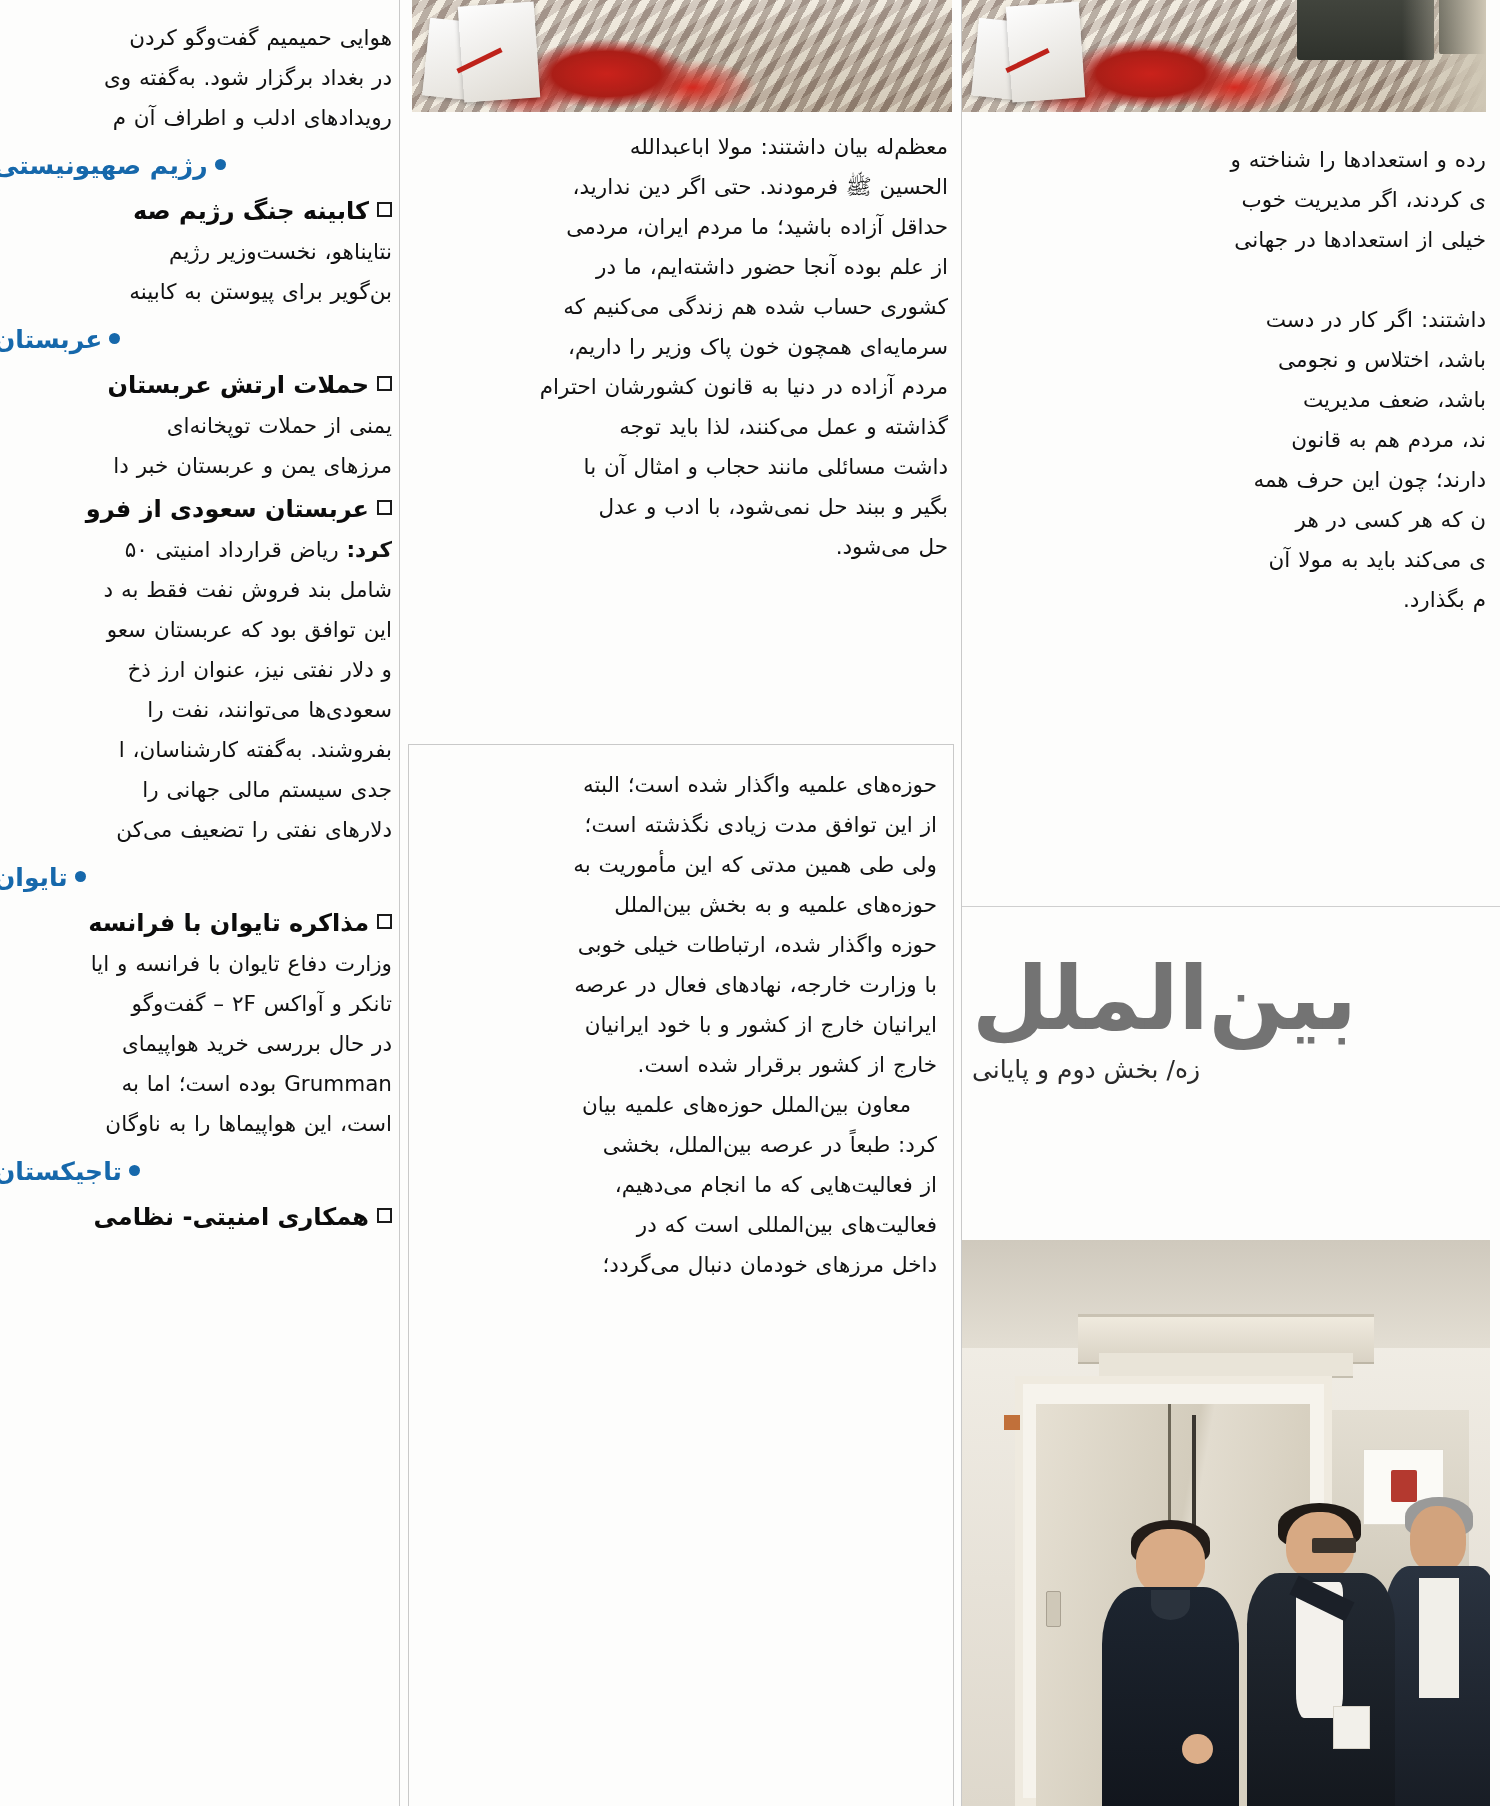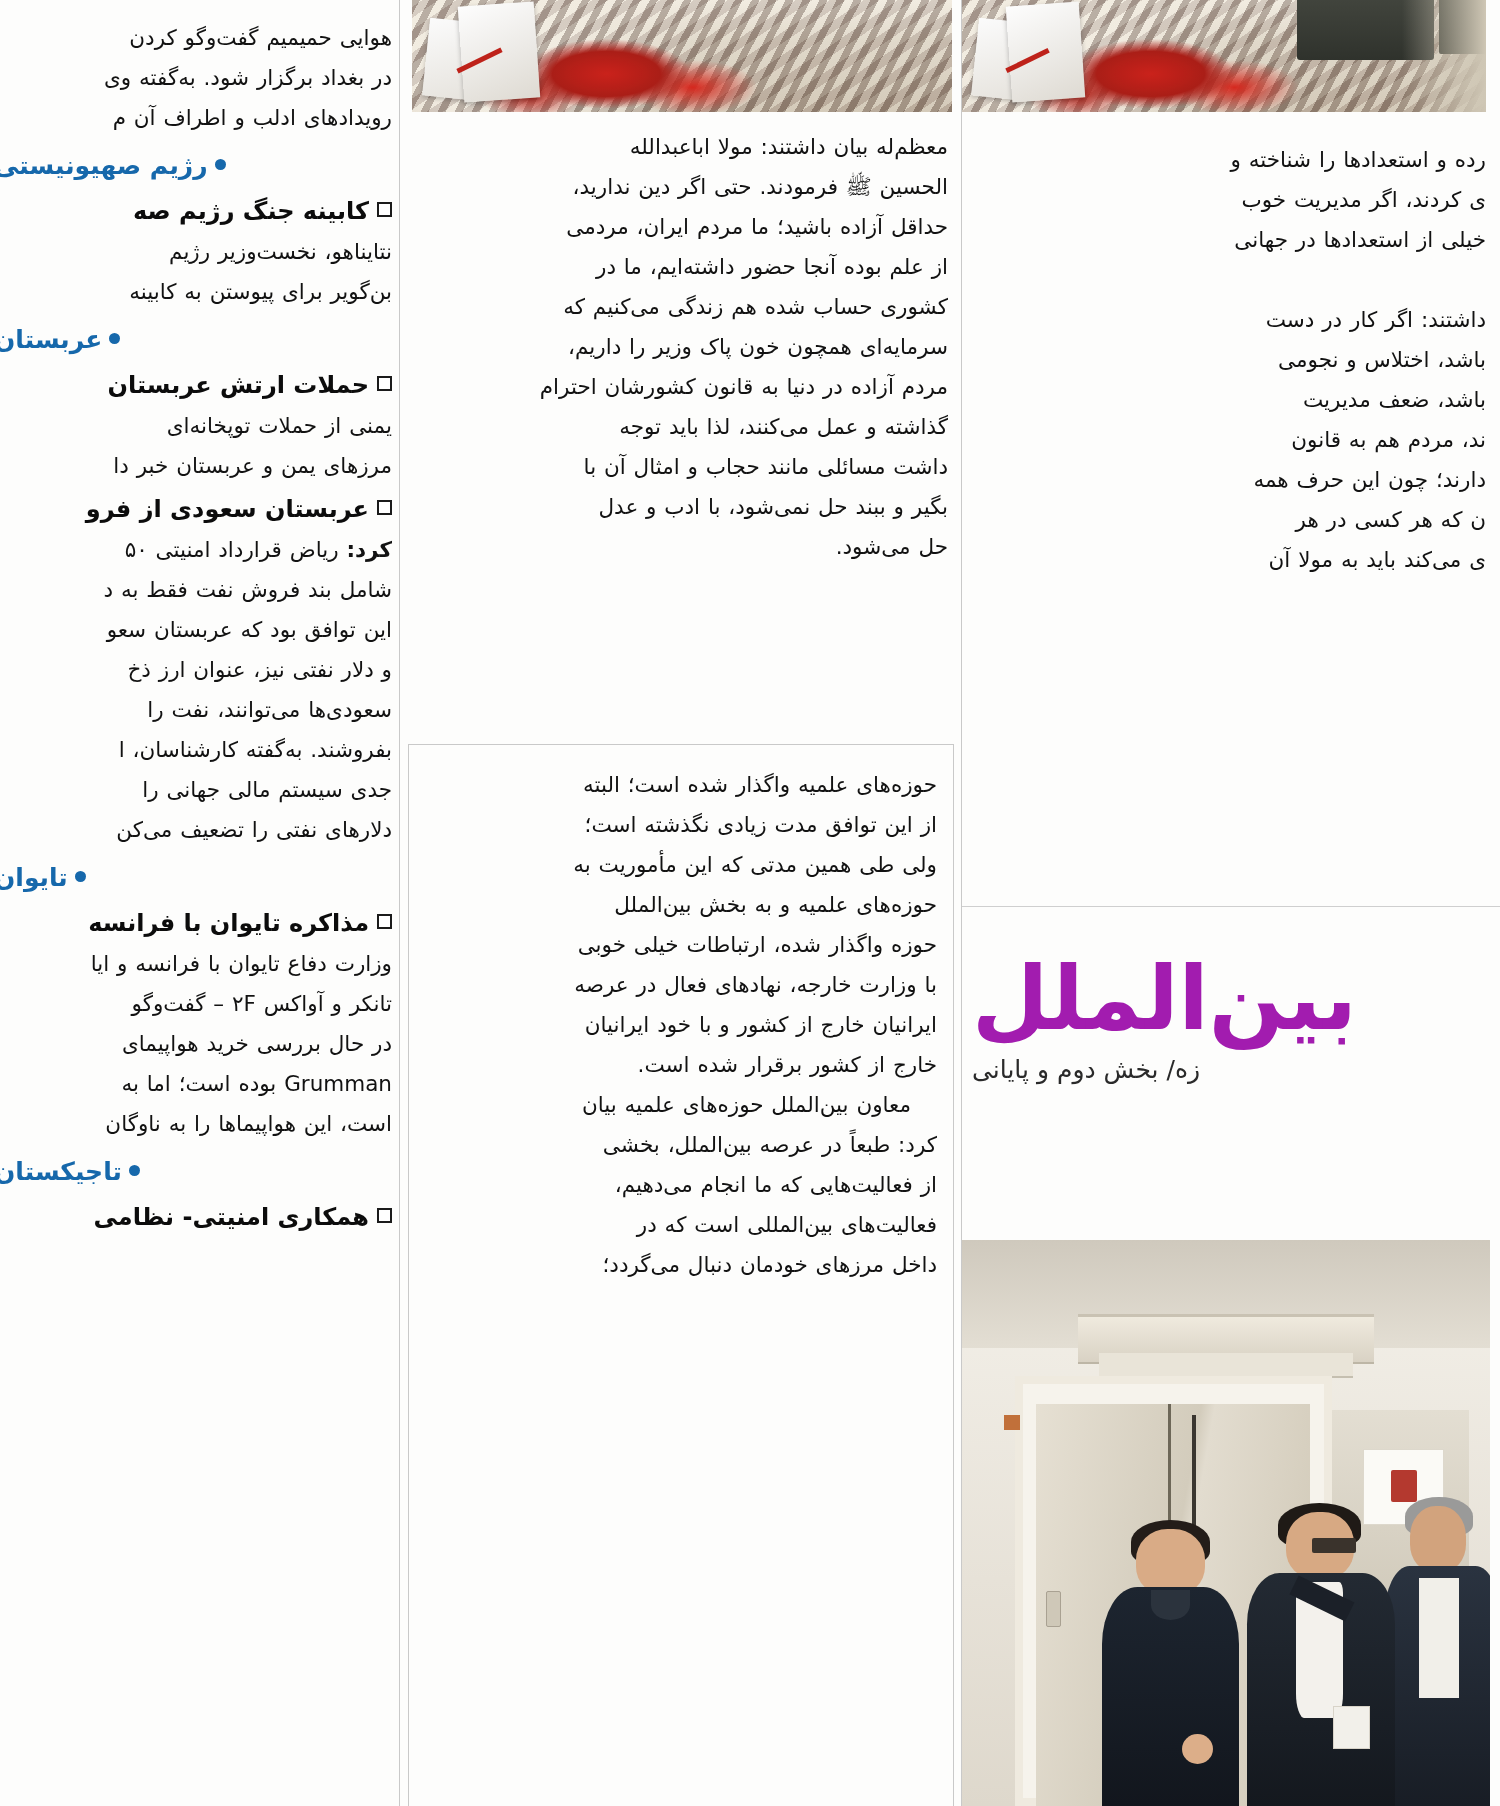--- a/index.html
+++ b/index.html
@@ -161,21 +161,21 @@
   .lobby .p3 .head{position:absolute;left:22%;top:0;width:48%;height:22%;background:#d2a37d;border-radius:46% 46% 42% 42%;}
   .lobby .p3 .hair{position:absolute;left:18%;top:-3%;width:58%;height:13%;background:#9a9a99;border-radius:50% 50% 28% 28%;}
   .lobby .p3 .body{position:absolute;left:0%;top:20%;width:100%;height:80%;background:linear-gradient(180deg,#2a3340 0%,#181d25 100%);border-radius:22% 22% 0 0;}
   .lobby .p3 .shirt{position:absolute;left:30%;top:24%;width:34%;height:40%;background:#f1efe9;}
 
   
   .masthead{
     font-size:88px;
     font-weight:bold;
     line-height:1.0;
-    color:#a21caf;
+    color:#737373;
     text-align:left;
     direction:rtl;
     letter-spacing:-1px;
   }
   .mast-sub{
     font-size:25px;
     color:#2a2a2a;
     direction:rtl;
     text-align:left;
     white-space:nowrap;
@@ -216,20 +216,21 @@
         <p>ی کردند، اگر مدیریت خوب</p>
         <p>خیلی از استعدادها در جهانی</p>
         <p style="height:40px"></p>
         <p>داشتند: اگر کار در دست</p>
         <p>باشد، اختلاس و نجومی</p>
         <p>باشد، ضعف مدیریت</p>
         <p>ند، مردم هم به قانون</p>
         <p>دارند؛ چون این حرف همه</p>
         <p>ن که هر کسی در هر</p>
         <p>ی می‌کند باید به مولا آن</p>
+        <p>م بگذارد.</p>
       </div>
     </div>
 
     <div class="rule-h" style="position:absolute;right:0;left:0;top:906px;"></div>
 
     <div style="position:absolute;right:14px;left:10px;top:955px;">
       <div class="masthead">بین‌الملل</div>
       <div class="mast-sub">زه/ بخش دوم و پایانی</div>
     </div>
 

